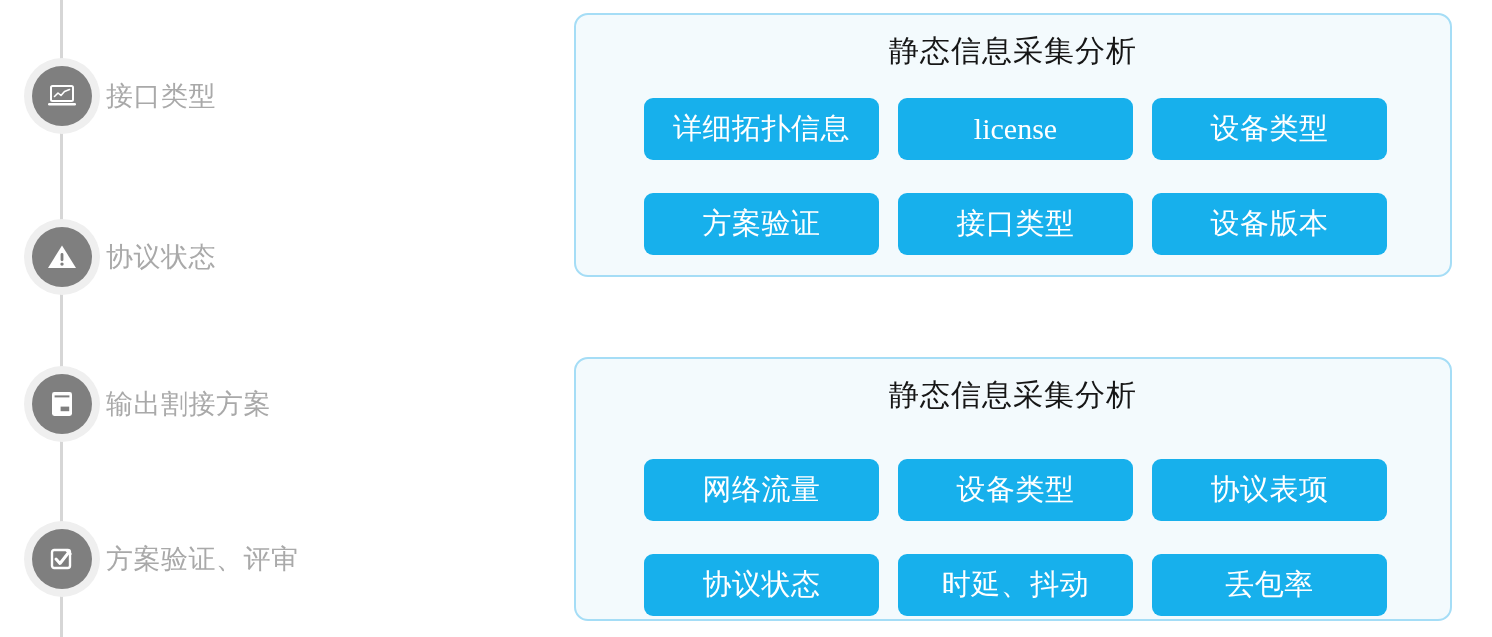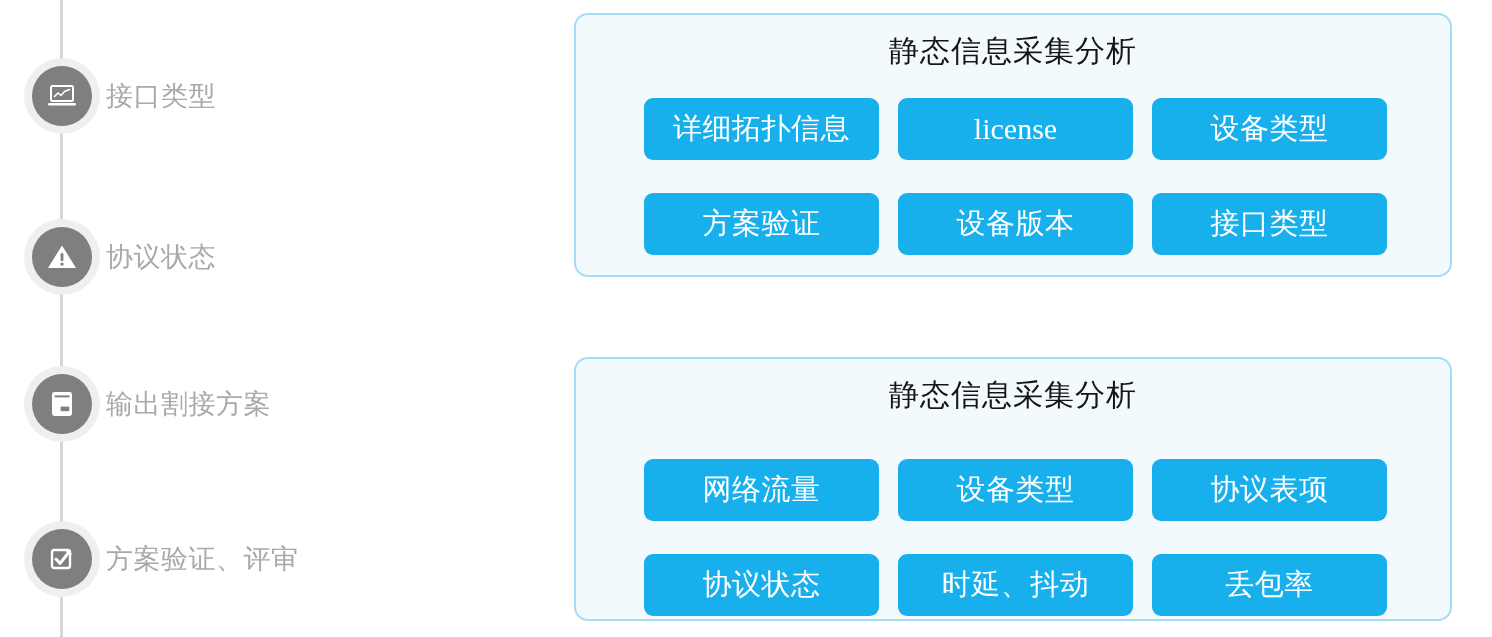--- a/index.html
+++ b/index.html
@@ -176,22 +176,22 @@
   </div>
 </div>
 
 <div class="panel" style="left:574px; top:13px; width:878px; height:264px;">
   <div class="panel-title" style="top:16px;">静态信息采集分析</div>
   <div class="chip-grid" style="left:68px; top:83px;">
     <div class="chip">详细拓扑信息</div>
     <div class="chip latin">license</div>
     <div class="chip">设备类型</div>
     <div class="chip">方案验证</div>
+    <div class="chip">接口类型</div>
     <div class="chip">设备版本</div>
-    <div class="chip">接口类型</div>
   </div>
 </div>
 
 <div class="panel" style="left:574px; top:357px; width:878px; height:264px;">
   <div class="panel-title" style="top:16px;">静态信息采集分析</div>
   <div class="chip-grid" style="left:68px; top:83px;margin-top:17px;">
     <div class="chip">网络流量</div>
     <div class="chip">设备类型</div>
     <div class="chip">协议表项</div>
     <div class="chip">协议状态</div>

